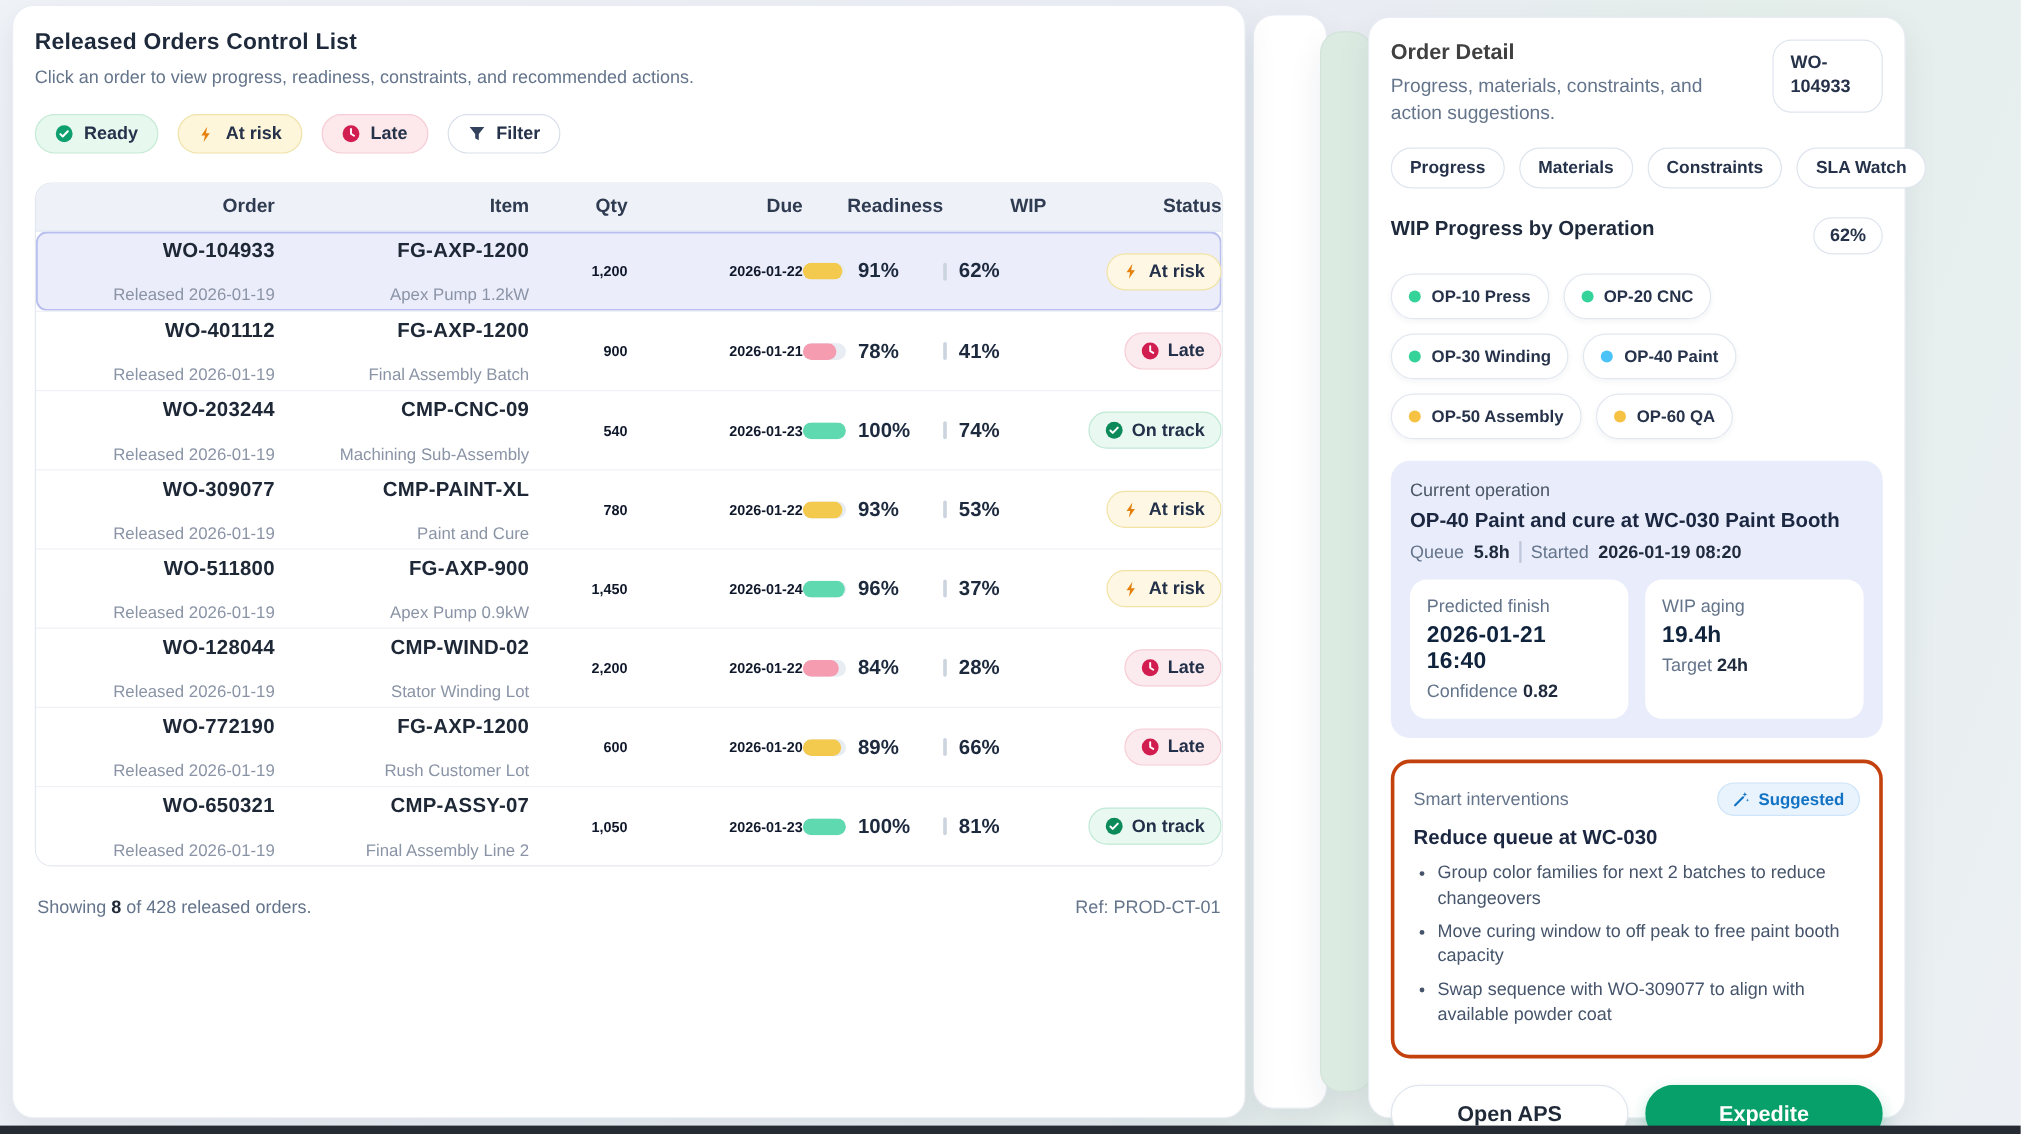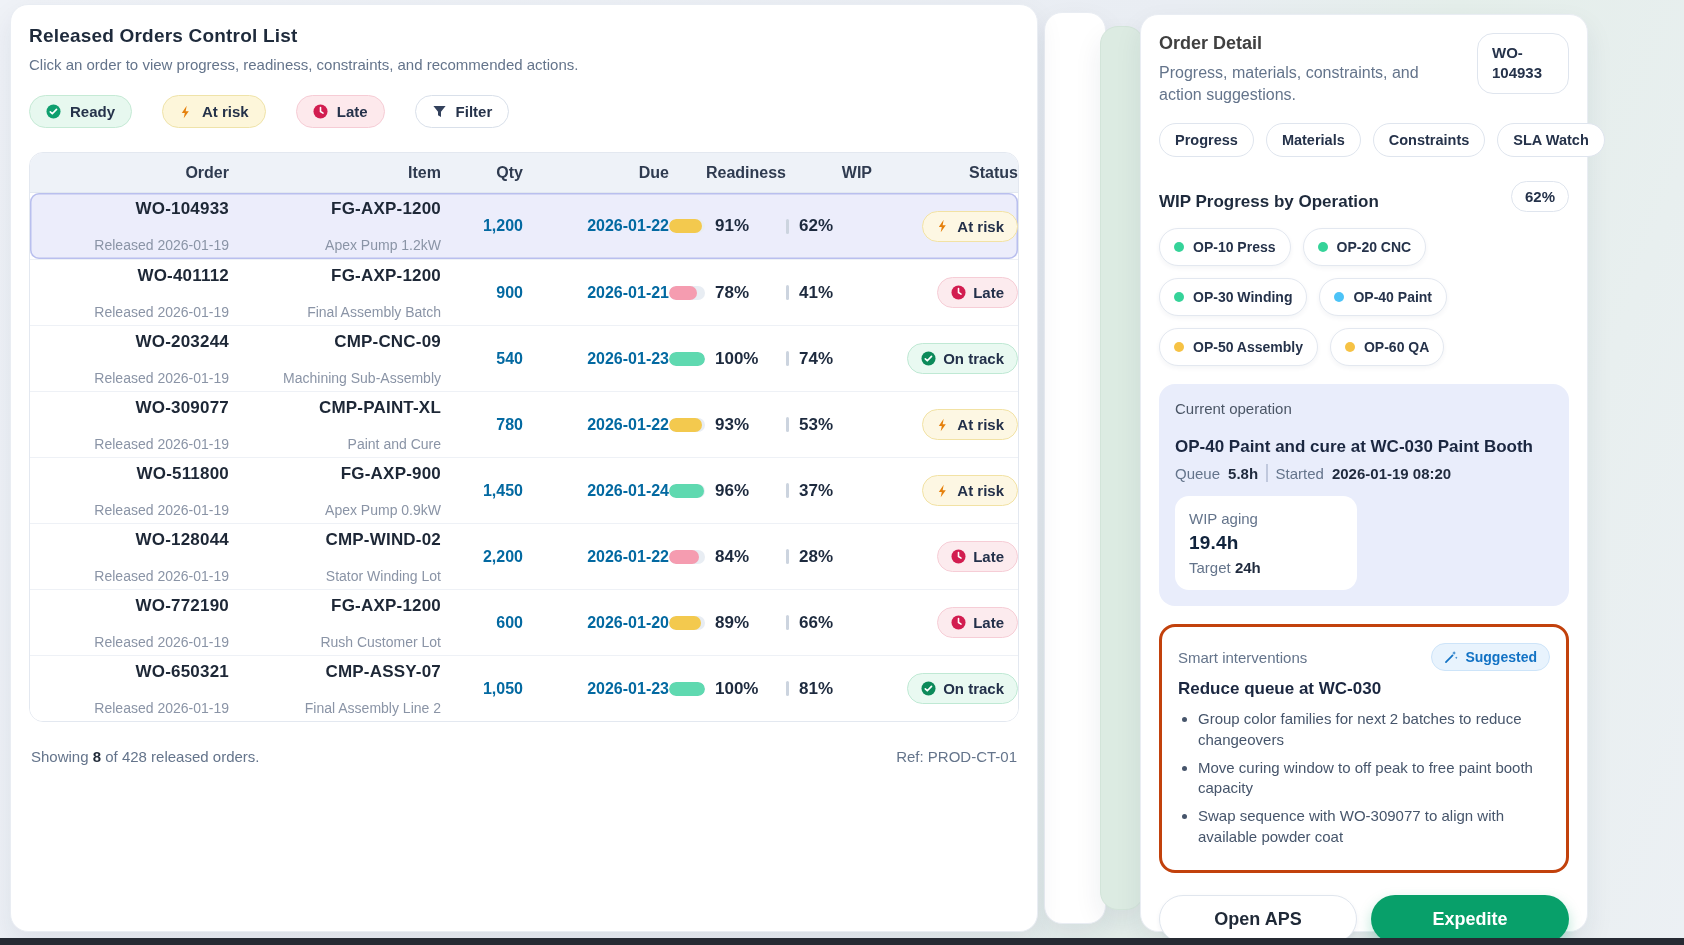--- a/index.html
+++ b/index.html
@@ -11,38 +11,38 @@
   }
   .bottom-bar { position:absolute; left:0; bottom:0; width:100%; height:7px; background:#262a33; z-index:50; }
 
   .card { background:#fff; border:1px solid #e9edf3; border-radius:18px; box-shadow:0 12px 28px rgba(24,39,75,.08); position:absolute; }
 
   
   .left-panel { left:10px; top:4px; width:1028px; height:928px; padding:20px 18px; z-index:5; }
   .panel-title { font-size:19px; font-weight:700; color:#1e2a3b; letter-spacing:.2px; }
   .panel-subtitle { margin-top:9px; font-size:15px; color:#64748b; }
 
-  .chips-row { display:flex; gap:30px; margin-top:22px; }
+  .chips-row { display:flex; gap:16px; margin-top:22px; }
   .chip { display:inline-flex; align-items:center; gap:9px; padding:7px 16px; border-radius:999px;
           border:1px solid #d9e0ea; background:#fff; font-size:15px; font-weight:700; color:#25324a; cursor:pointer; }
   .chip.ready   { background:#e7f8ef; border-color:#c5ead5; }
   .chip.at-risk { background:#fdf6da; border-color:#efe3a9; }
   .chip.late    { background:#fde9ec; border-color:#f6ccd5; }
 
   .table-wrap { margin-top:24px; border:1px solid #e3e8f0; border-radius:14px; overflow:hidden; background:#fff; }
   .thead, .trow { display:grid; grid-template-columns:199px 212px 82px 146px 117px 86px 1fr; align-items:center;text-align:right; }
   .thead { background:#eef2f8; border-bottom:1px solid #e2e8f0; height:40px; }
   .th { font-size:16px; font-weight:700; color:#2f3b50; }
   .th:first-child, .trow > .cell:first-child { padding-left:16px; }
   .trow { height:66px; border-top:1px solid #eef1f6; cursor:pointer; background:#fff; }
   .trow:first-of-type { border-top:none; }
   .trow.selected { background:var(--selected-row-bg,#ecedfb); box-shadow:inset 0 0 0 1.5px var(--selected-row-border,#b9bfee); border-radius:9px; }
   .order-id, .item-id { font-size:17px; font-weight:700; color:#1d2736; letter-spacing:.2px; }
   .order-sub { font-size:14px; color:#8a94a6; margin-top:18px; }
-  .col-qty, .col-due { font-size:16px; font-weight:700; color:#0369a1; }
+  .col-qty, .col-due { font-size:12px; font-weight:700; color:#0f172a; }
   .col-readiness, .col-wip { display:flex; align-items:center; gap:10px; }
   .meter { width:36px; height:14px; border-radius:7px; background:#e8edf3; overflow:hidden; display:inline-block; flex:none; }
   .meter-fill { display:block; height:100%; border-radius:7px; }
   .pct { font-size:17px; font-weight:700; color:#1d2a3e; }
   .wip-tick { width:3px; height:15px; border-radius:2px; background:#ccd4df; display:inline-block; flex:none; }
   .badge { display:inline-flex; align-items:center; gap:7px; padding:6px 13px; border-radius:999px; border:1px solid #e0e6ee;
            font-size:15px; font-weight:700; color:#23304a; background:#fff; }
   .badge .ic { display:none; line-height:0; }
   .badge.at-risk  { background:var(--status-at-risk-bg,#fdf7e3);  border-color:var(--status-at-risk-border,#f2e2a4); }
   .badge.late     { background:var(--status-late-bg,#fcebee);     border-color:var(--status-late-border,#f6cdd6); }
@@ -61,33 +61,33 @@
   .rp-header { display:flex; justify-content:space-between; align-items:flex-start; }
   .rp-title { font-size:18px; font-weight:700; color:#404040; }
   .rp-subtitle { margin-top:8px; font-size:16px; color:#64748b; max-width:300px; line-height:1.35; }
   .order-badge { width:92px; padding:9px 14px; border:1px solid #dfe5ee; border-radius:16px; background:#fff;
                  font-size:15px; font-weight:700; color:#25324a; line-height:1.35; word-break:break-word; }
 
   .tabs-row { display:flex; gap:12px; margin-top:18px; align-items:center; }
   .tab { padding:8px 15px; border-radius:999px; border:1px solid #dfe5ee; background:#fff; font-size:14.5px; font-weight:700; color:#25324a; cursor:pointer; white-space:nowrap; }
   .tab:last-child { margin-left:auto; }
 
-  .wip-head { display:flex; justify-content:space-between; align-items:flex-end; margin-top:24px; }
+  .wip-head { display:flex; justify-content:space-between; align-items:flex-start; margin-top:24px; }
   .wip-title { font-size:17px; font-weight:700; color:#1e2a3c; }
   .pill { padding:6px 13px; border-radius:999px; border:1px solid #dfe5ee; background:#fff; font-size:15px; font-weight:700; color:#25324a; }
 
   .ops-grid { display:flex; flex-wrap:wrap; gap:12px; margin-top:16px; }
   .op-chip { display:inline-flex; align-items:center; gap:9px; padding:10px 14px; border-radius:999px;
              border:1px solid #e3e8f0; background:#fff; box-shadow:0 2px 5px rgba(24,39,75,.05);
              font-size:14px; font-weight:700; color:#25324a; cursor:pointer; }
   .dot { width:10px; height:10px; border-radius:50%; display:inline-block; flex:none; }
 
   .current-card { margin-top:18px; background:var(--current-card-bg,#e9edfb); border-radius:16px; padding:16px; }
   .cc-label { font-size:15px; color:#4b5666; }
-  .cc-title { margin-top:20px; font-size:17px; font-weight:700; color:#1b2740; }
+  .cc-title { margin-top:7px; font-size:17px; font-weight:700; color:#1b2740; }
   .cc-meta { margin-top:7px; display:flex; align-items:center; gap:8px; font-size:15px; color:#64748b; flex-wrap:wrap; }
   .cc-meta b { color:#1f2a3d; font-weight:700; }
   .meta-div { width:1.5px; height:18px; background:#c0c8dd; display:inline-block; }
   .stat-grid { display:grid; grid-template-columns:1fr 1fr; gap:14px; margin-top:14px; }
   .stat-card { background:#fff; border-radius:14px; padding:14px; }
   .stat-label { font-size:15px; color:#64748b; }
   .stat-value { margin-top:5px; font-size:19px; font-weight:800; color:#10233c; letter-spacing:.2px; }
   .stat-sub { margin-top:5px; font-size:15px; color:#64748b; }
   .stat-sub b { color:#1f2a3d; font-weight:700; }
 
@@ -490,20 +490,28 @@
     <div class="cc-title">OP-40 Paint and cure at WC-030 Paint Booth</div>
     <div class="cc-meta">
       <span>Queue</span>
       <b>5.8h</b>
       <span class="meta-div"></span>
       <span>Started</span>
       <b>2026-01-19 08:20</b>
     </div>
     <div class="stat-grid">
       <div class="stat-card">
+        <div class="stat-label">Predicted finish</div>
+        <div class="stat-value">2026-01-21 16:40</div>
+        <div class="stat-sub">
+          <span>Confidence</span>
+          <b>0.82</b>
+        </div>
+      </div>
+      <div class="stat-card">
         <div class="stat-label">WIP aging</div>
         <div class="stat-value">19.4h</div>
         <div class="stat-sub">
           <span>Target</span>
           <b>24h</b>
         </div>
       </div>
     </div>
   </div>
 

